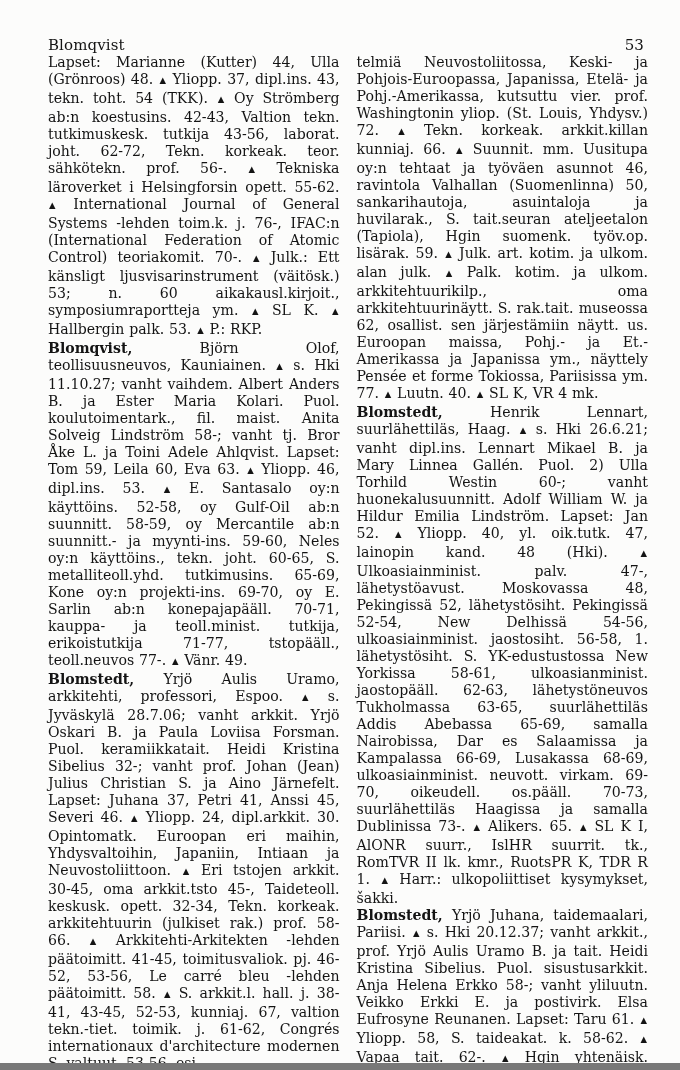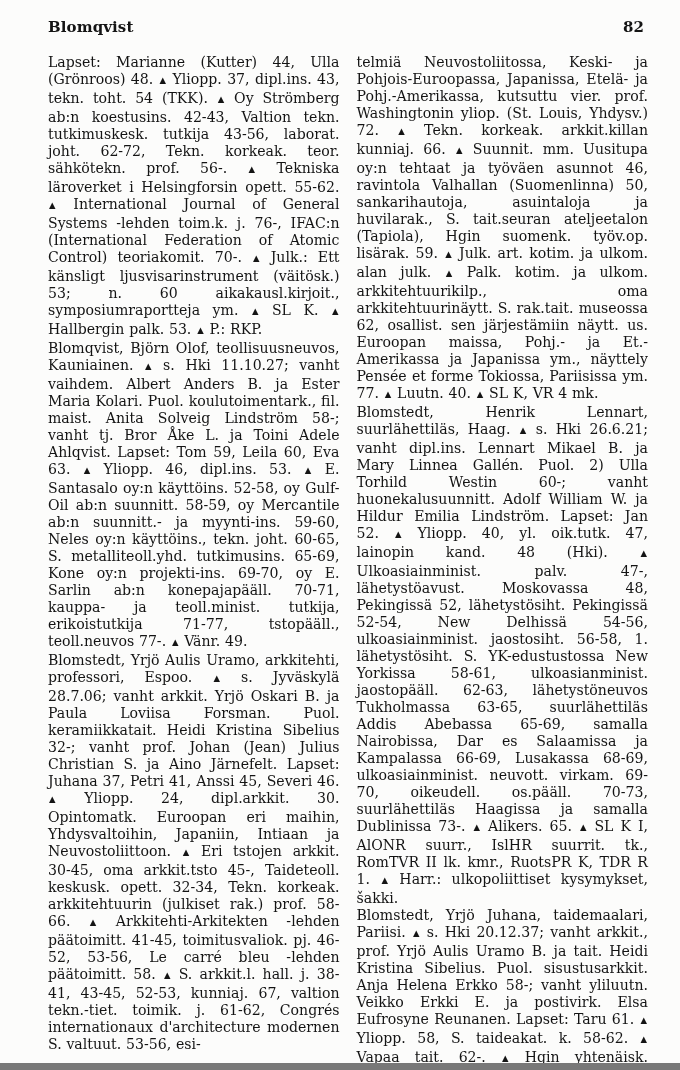--- a/index.html
+++ b/index.html
@@ -6,58 +6,58 @@
   body {
     width: 680px; height: 1070px;
     background: #fcfcfb;
     color: #141414;
     font-family: "DejaVu Serif", "Liberation Serif", serif;
     position: relative;
     overflow: hidden;
   }
   .page { position: absolute; inset: 0; }
   .page-header {
-    position: absolute; top: 18px; left: 48px; right: 36px;
+    position: absolute; top: 36px; left: 48px; right: 36px;
     display: flex; justify-content: space-between; align-items: baseline;
-    font-weight: bold; font-size: 15px; letter-spacing: 0.1px;
+    font-weight: normal; font-size: 15px; letter-spacing: 0.1px;
   }
   .body-columns {
     position: absolute; top: 54px; left: 48px; width: 600px;
     display: flex; gap: 17px;
   }
   .col {
     width: 292px;
     text-align: justify;
     font-size: 14.1px;
     line-height: 17px;
     word-spacing: 0.3px;
   }
   .col p { margin: 0; }
-  .seg-bold { font-weight: normal; }
+  .seg-bold { font-weight: bold; }
   .seg-italic { }
   .tri {
     font-size: 8.5px;
     display: inline-block;
     transform: translateY(-1px);
     padding: 0 1px;
   }
   .scan-bottom-bar {
     position: absolute; left: 0; bottom: 0;
     width: 680px; height: 7px;
     background: #787878;
   }
 </style>
 </head>
 <body>
 
 <div class="page">
 
   <div class="page-header">
     <span>Blomqvist</span>
-    <span>82</span>
+    <span>53</span>
   </div>
 
   <div class="body-columns">
     <div class="col">
         <p><span class="seg-normal">Lapset: Marianne (Kutter) 44, Ulla (Grönroos) 48. </span><span class="tri">▲</span><span class="seg-normal"> Yliopp. 37, dipl.ins. 43, tekn. toht. 54 (TKK). </span><span class="tri">▲</span><span class="seg-normal"> Oy Strömberg ab:n koestusins. 42-43, Valtion tekn. tutkimuskesk. tutkija 43-56, laborat. joht. 62-72, Tekn. korkeak. teor. sähkötekn. prof. 56-. </span><span class="tri">▲</span><span class="seg-normal"> Tekniska läroverket i Helsingforsin opett. 55-62. </span><span class="tri">▲</span><span class="seg-normal"> International Journal of General Systems -lehden toim.k. j. 76-, IFAC:n (International Federation of Atomic Control) teoriakomit. 70-. </span><span class="tri">▲</span><span class="seg-normal"> Julk.: Ett känsligt ljusvisarinstrument (väitösk.) 53; n. 60 aikakausl.kirjoit., symposiumraportteja ym. </span><span class="tri">▲</span><span class="seg-normal"> SL K. </span><span class="tri">▲</span><span class="seg-normal"> Hallbergin palk. 53. </span><span class="tri">▲</span><span class="seg-normal"> P.: RKP.</span></p>
         <p><span class="seg-bold">Blomqvist,</span><span class="seg-italic"> Björn</span><span class="seg-normal"> Olof, teollisuusneuvos, Kauniainen. </span><span class="tri">▲</span><span class="seg-normal"> s. Hki 11.10.27; vanht vaihdem. Albert Anders B. ja Ester Maria Kolari. Puol. koulutoimentark., fil. maist. Anita Solveig Lindström 58-; vanht tj. Bror Åke L. ja Toini Adele Ahlqvist. Lapset: Tom 59, Leila 60, Eva 63. </span><span class="tri">▲</span><span class="seg-normal"> Yliopp. 46, dipl.ins. 53. </span><span class="tri">▲</span><span class="seg-normal"> E. Santasalo oy:n käyttöins. 52-58, oy Gulf-Oil ab:n suunnitt. 58-59, oy Mercantile ab:n suunnitt.- ja myynti-ins. 59-60, Neles oy:n käyttöins., tekn. joht. 60-65, S. metalliteoll.yhd. tutkimusins. 65-69, Kone oy:n projekti-ins. 69-70, oy E. Sarlin ab:n konepajapääll. 70-71, kauppa- ja teoll.minist. tutkija, erikoistutkija 71-77, tstopääll., teoll.neuvos 77-. </span><span class="tri">▲</span><span class="seg-normal"> Vänr. 49.</span></p>
         <p><span class="seg-bold">Blomstedt,</span><span class="seg-normal"> Yrjö </span><span class="seg-italic">Aulis</span><span class="seg-normal"> Uramo, arkkitehti, professori, Espoo. </span><span class="tri">▲</span><span class="seg-normal"> s. Jyväskylä 28.7.06; vanht arkkit. Yrjö Oskari B. ja Paula Loviisa Forsman. Puol. keramiikkatait. Heidi Kristina Sibelius 32-; vanht prof. Johan (Jean) Julius Christian S. ja Aino Järnefelt. Lapset: Juhana 37, Petri 41, Anssi 45, Severi 46. </span><span class="tri">▲</span><span class="seg-normal"> Yliopp. 24, dipl.arkkit. 30. Opintomatk. Euroopan eri maihin, Yhdysvaltoihin, Japaniin, Intiaan ja Neuvostoliittoon. </span><span class="tri">▲</span><span class="seg-normal"> Eri tstojen arkkit. 30-45, oma arkkit.tsto 45-, Taideteoll. keskusk. opett. 32-34, Tekn. korkeak. arkkitehtuurin (julkiset rak.) prof. 58-66. </span><span class="tri">▲</span><span class="seg-normal"> Arkkitehti-Arkitekten -lehden päätoimitt. 41-45, toimitusvaliok. pj. 46-52, 53-56, Le carré bleu -lehden päätoimitt. 58. </span><span class="tri">▲</span><span class="seg-normal"> S. arkkit.l. hall. j. 38-41, 43-45, 52-53, kunniaj. 67, valtion tekn.-tiet. toimik. j. 61-62, Congrés internationaux d'architecture modernen S. valtuut. 53-56, esi-</span></p>
       </div>
     <div class="col">
         <p><span class="seg-normal">telmiä Neuvostoliitossa, Keski- ja Pohjois-Euroopassa, Japanissa, Etelä- ja Pohj.-Amerikassa, kutsuttu vier. prof. Washingtonin yliop. (St. Louis, Yhdysv.) 72. </span><span class="tri">▲</span><span class="seg-normal"> Tekn. korkeak. arkkit.killan kunniaj. 66. </span><span class="tri">▲</span><span class="seg-normal"> Suunnit. mm. Uusitupa oy:n tehtaat ja työväen asunnot 46, ravintola Valhallan (Suomenlinna) 50, sankarihautoja, asuintaloja ja huvilarak., S. tait.seuran ateljeetalon (Tapiola), Hgin suomenk. työv.op. lisärak. 59. </span><span class="tri">▲</span><span class="seg-normal"> Julk. art. kotim. ja ulkom. alan julk. </span><span class="tri">▲</span><span class="seg-normal"> Palk. kotim. ja ulkom. arkkitehtuurikilp., oma arkkitehtuurinäytt. S. rak.tait. museossa 62, osallist. sen järjestämiin näytt. us. Euroopan maissa, Pohj.- ja Et.-Amerikassa ja Japanissa ym., näyttely Pensée et forme Tokiossa, Pariisissa ym. 77. </span><span class="tri">▲</span><span class="seg-normal"> Luutn. 40. </span><span class="tri">▲</span><span class="seg-normal"> SL K, VR 4 mk.</span></p>

